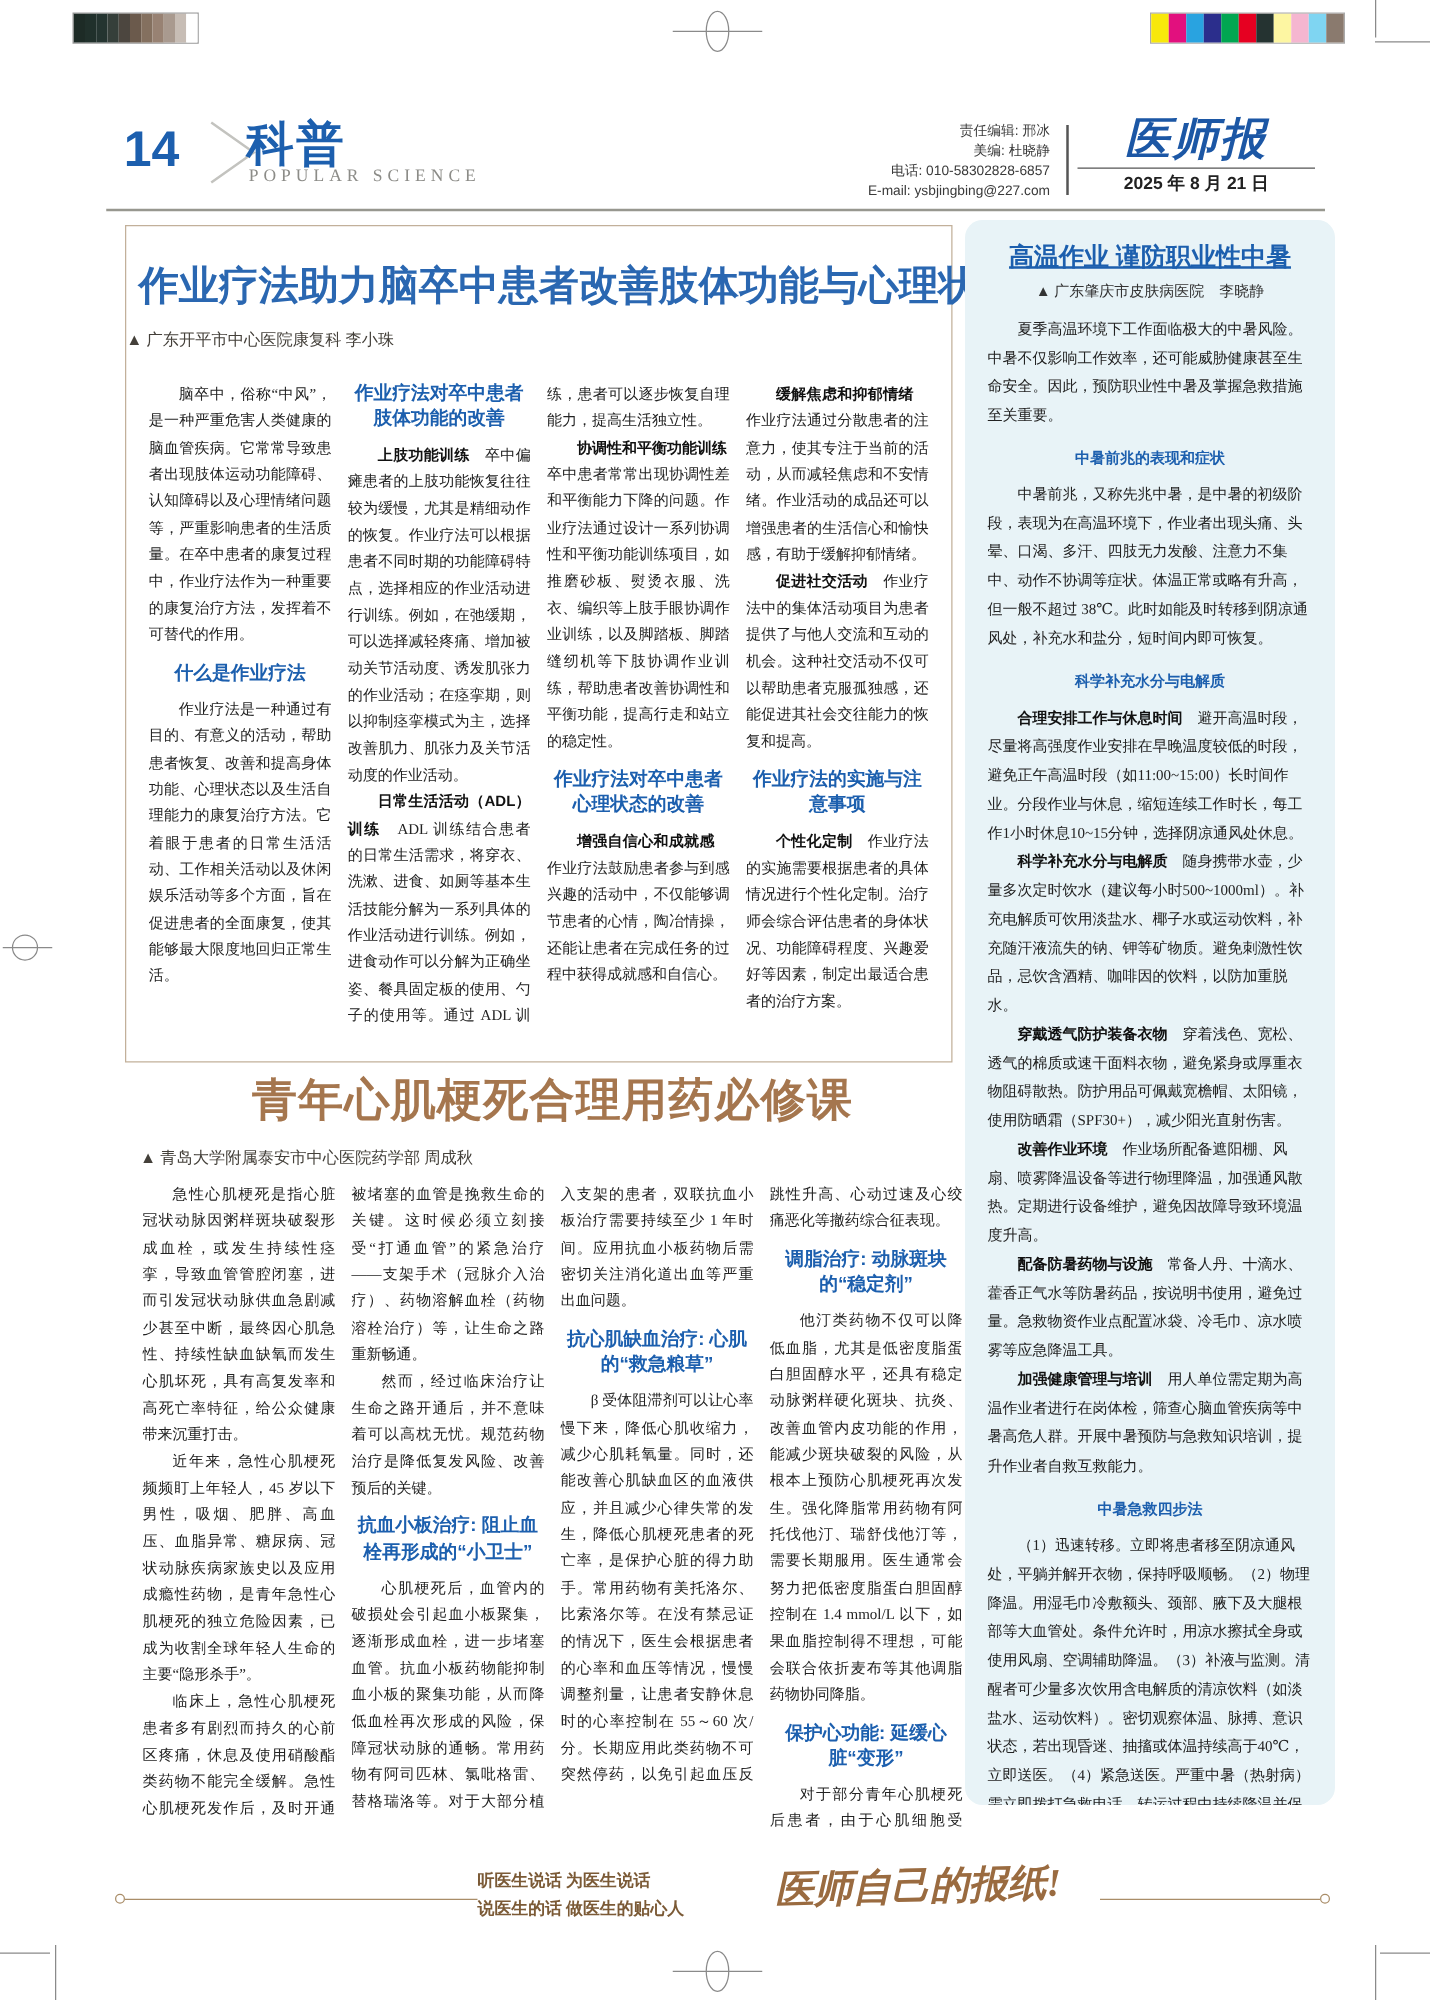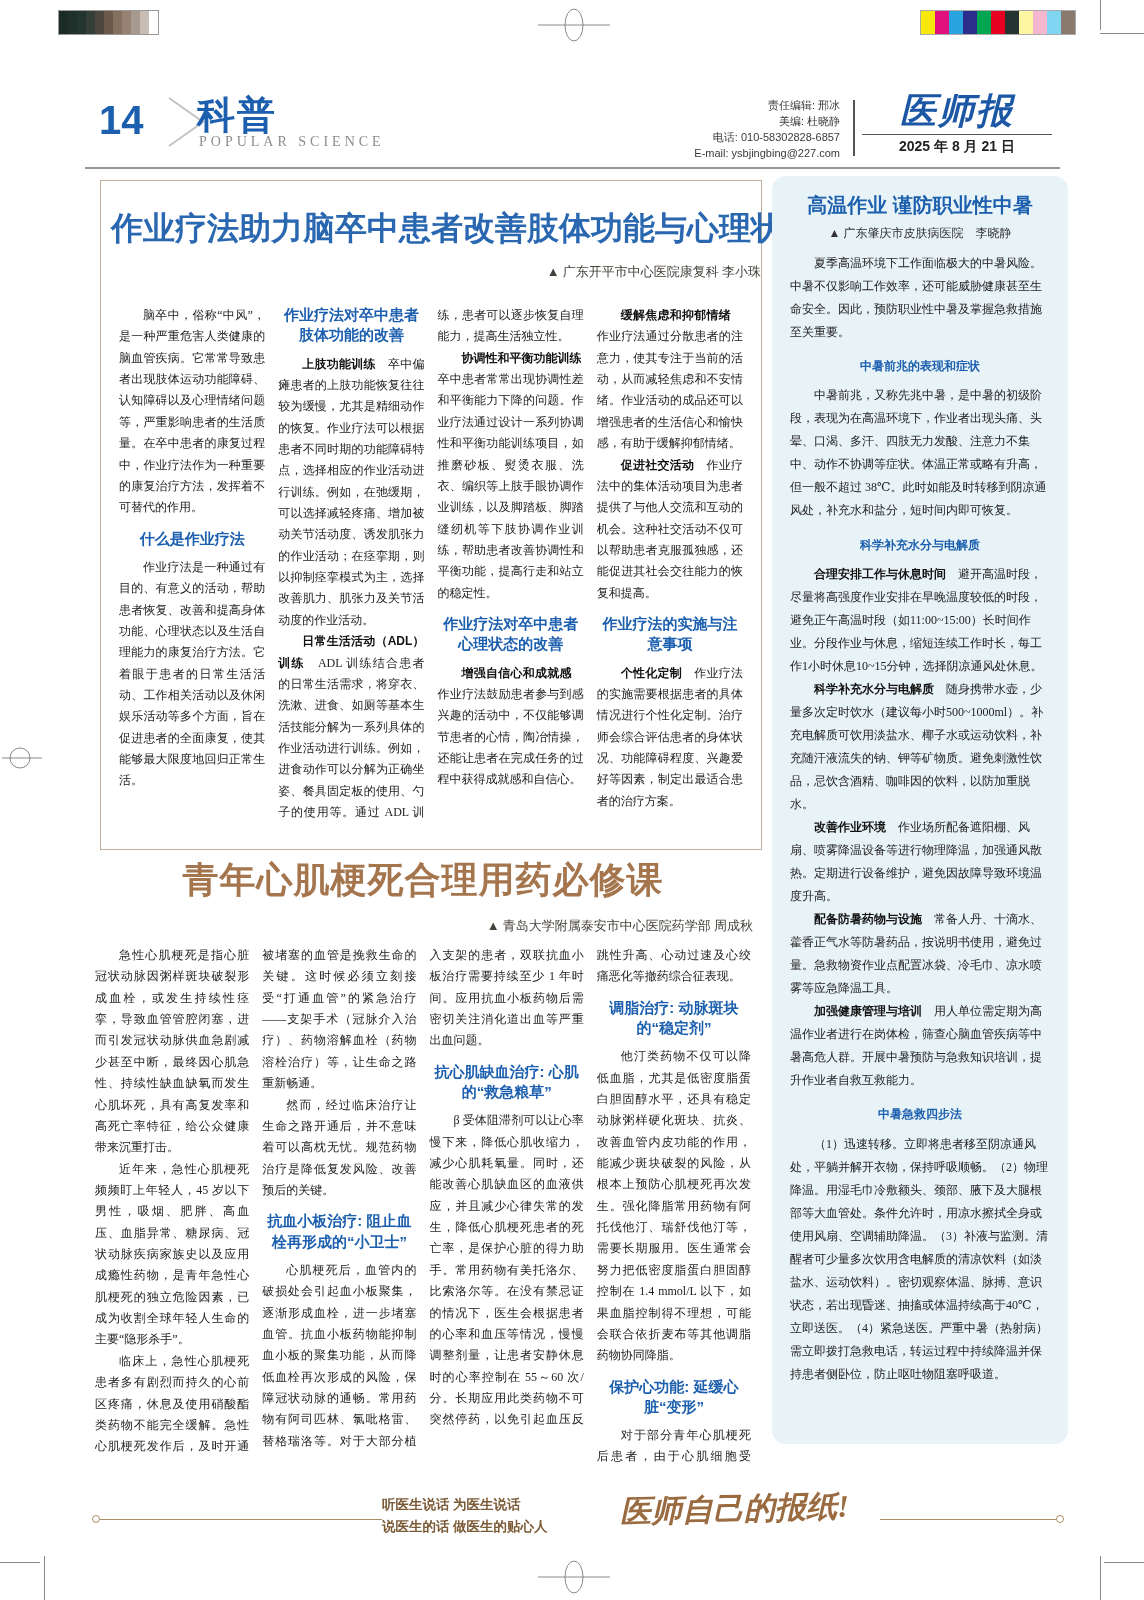--- a/index.html
+++ b/index.html
@@ -26,37 +26,37 @@
   .mast{position:absolute;right:8px;top:0px;width:190px;text-align:center;}
   .mast-name{font-family:"Liberation Serif","DejaVu Serif",serif;font-style:italic;font-weight:bold;
              font-size:36px;color:#1c57a5;letter-spacing:2px;line-height:1.1;}
   .mast-date{font-size:14px;font-weight:bold;color:#222;border-top:1px solid #555;margin-top:2px;padding-top:3px;
              font-family:"Liberation Sans","DejaVu Sans",sans-serif;}
   .hdr-rule{position:absolute;left:85px;top:167px;width:975px;height:2px;background:#97978f;}
   
   .a1box{position:absolute;left:100px;top:180px;width:660px;height:668px;border:1px solid #c2b09a;background:#fff;}
   .a1title{margin:26px 10px 0;text-align:center;font-family:"Liberation Sans","DejaVu Sans",sans-serif;
            font-weight:900;font-size:32px;color:#2a67b1;letter-spacing:0px;white-space:nowrap;}
-  .byline{text-align:right;font-size:13px;color:#44403a;margin-top:12px;}
+  .byline{text-align:left;font-size:13px;color:#44403a;margin-top:12px;}
   .cols4{column-count:4;column-gap:13px;column-fill:auto;text-align:justify;overflow:hidden;}
   .a1cols{margin:24px 18px 0;height:528px;}
   .para{margin:0;text-indent:2em;font-size:12px;line-height:1.78;color:#222;}
   .para b{font-family:"Liberation Sans","DejaVu Sans",sans-serif;font-weight:bold;color:#111;}
   .sub{font-family:"Liberation Sans","DejaVu Sans",sans-serif;font-weight:bold;color:#1c5fae;
        text-align:center;font-size:15px;line-height:1.35;margin:10px 0 8px;text-indent:0;}
   
-  .a2{position:absolute;left:93px;top:856px;width:660px;height:614px;}
+  .a2{position:absolute;left:112px;top:856px;width:660px;height:614px;}
   .a2title{text-align:center;font-family:"Liberation Sans","DejaVu Sans",sans-serif;font-weight:900;
            font-size:36px;color:#a5764e;letter-spacing:1px;}
   .a2cols{margin:10px 2px 0;height:528px;}
   
   .panel{position:absolute;left:772px;top:176px;width:296px;height:1268px;background:#e8f3f7;
          border-radius:14px;box-sizing:border-box;padding:16px 18px;overflow:hidden;}
   .a3title{text-align:center;font-family:"Liberation Sans","DejaVu Sans",sans-serif;font-weight:900;
-           font-size:20px;color:#1c5fae;}
+           font-size:20px;color:#1c5fae;text-decoration:underline;}
   .a3byline{text-align:center;font-size:12px;color:#333;margin:6px 0 10px;}
   .a3body .para{font-size:12px;line-height:1.92;}
   .a3body .sub{font-size:12px;margin:14px 0 10px;}
   
   .ft-line{position:absolute;height:1px;background:#a98d68;top:1519px;}
   .ft-dot{position:absolute;width:6px;height:6px;border:1px solid #a98d68;border-radius:50%;top:1515px;background:#fff;}
   .ft-slogans{position:absolute;left:382px;top:1494px;width:225px;color:#7b5a36;font-weight:bold;
               font-size:13.5px;line-height:1.6;font-family:Liberation Serif, serif;}
   .ft-callig{position:absolute;left:620px;top:1488px;width:255px;color:#9a6b40;font-weight:bold;
              font-style:italic;font-size:31px;font-family:"Liberation Serif","DejaVu Serif",serif;
@@ -177,20 +177,21 @@
   <div class="panel">
     <div class="a3title">高温作业 谨防职业性中暑</div>
     <div class="a3byline">▲ 广东肇庆市皮肤病医院　李晓静</div>
     <div class="a3body" id="a3body">
         <p class="para">夏季高温环境下工作面临极大的中暑风险。中暑不仅影响工作效率，还可能威胁健康甚至生命安全。因此，预防职业性中暑及掌握急救措施至关重要。</p>
         <div class="sub">中暑前兆的表现和症状</div>
         <p class="para">中暑前兆，又称先兆中暑，是中暑的初级阶段，表现为在高温环境下，作业者出现头痛、头晕、口渴、多汗、四肢无力发酸、注意力不集中、动作不协调等症状。体温正常或略有升高，但一般不超过 38℃。此时如能及时转移到阴凉通风处，补充水和盐分，短时间内即可恢复。</p>
         <div class="sub">科学补充水分与电解质</div>
         <p class="para"><b>合理安排工作与休息时间</b>　避开高温时段，尽量将高强度作业安排在早晚温度较低的时段，避免正午高温时段（如11:00~15:00）长时间作业。分段作业与休息，缩短连续工作时长，每工作1小时休息10~15分钟，选择阴凉通风处休息。</p>
         <p class="para"><b>科学补充水分与电解质</b>　随身携带水壶，少量多次定时饮水（建议每小时500~1000ml）。补充电解质可饮用淡盐水、椰子水或运动饮料，补充随汗液流失的钠、钾等矿物质。避免刺激性饮品，忌饮含酒精、咖啡因的饮料，以防加重脱水。</p>
+        <p class="para"><b>穿戴透气防护装备衣物</b>　穿着浅色、宽松、透气的棉质或速干面料衣物，避免紧身或厚重衣物阻碍散热。防护用品可佩戴宽檐帽、太阳镜，使用防晒霜（SPF30+），减少阳光直射伤害。</p>
         <p class="para"><b>改善作业环境</b>　作业场所配备遮阳棚、风扇、喷雾降温设备等进行物理降温，加强通风散热。定期进行设备维护，避免因故障导致环境温度升高。</p>
         <p class="para"><b>配备防暑药物与设施</b>　常备人丹、十滴水、藿香正气水等防暑药品，按说明书使用，避免过量。急救物资作业点配置冰袋、冷毛巾、凉水喷雾等应急降温工具。</p>
         <p class="para"><b>加强健康管理与培训</b>　用人单位需定期为高温作业者进行在岗体检，筛查心脑血管疾病等中暑高危人群。开展中暑预防与急救知识培训，提升作业者自救互救能力。</p>
         <div class="sub">中暑急救四步法</div>
         <p class="para">（1）迅速转移。立即将患者移至阴凉通风处，平躺并解开衣物，保持呼吸顺畅。（2）物理降温。用湿毛巾冷敷额头、颈部、腋下及大腿根部等大血管处。条件允许时，用凉水擦拭全身或使用风扇、空调辅助降温。（3）补液与监测。清醒者可少量多次饮用含电解质的清凉饮料（如淡盐水、运动饮料）。密切观察体温、脉搏、意识状态，若出现昏迷、抽搐或体温持续高于40℃，立即送医。（4）紧急送医。严重中暑（热射病）需立即拨打急救电话，转运过程中持续降温并保持患者侧卧位，防止呕吐物阻塞呼吸道。</p>
       </div>
   </div>
 
   <div class="ft-dot" style="left:92px;"></div>
   <div class="ft-line" style="left:100px;width:282px;"></div>

